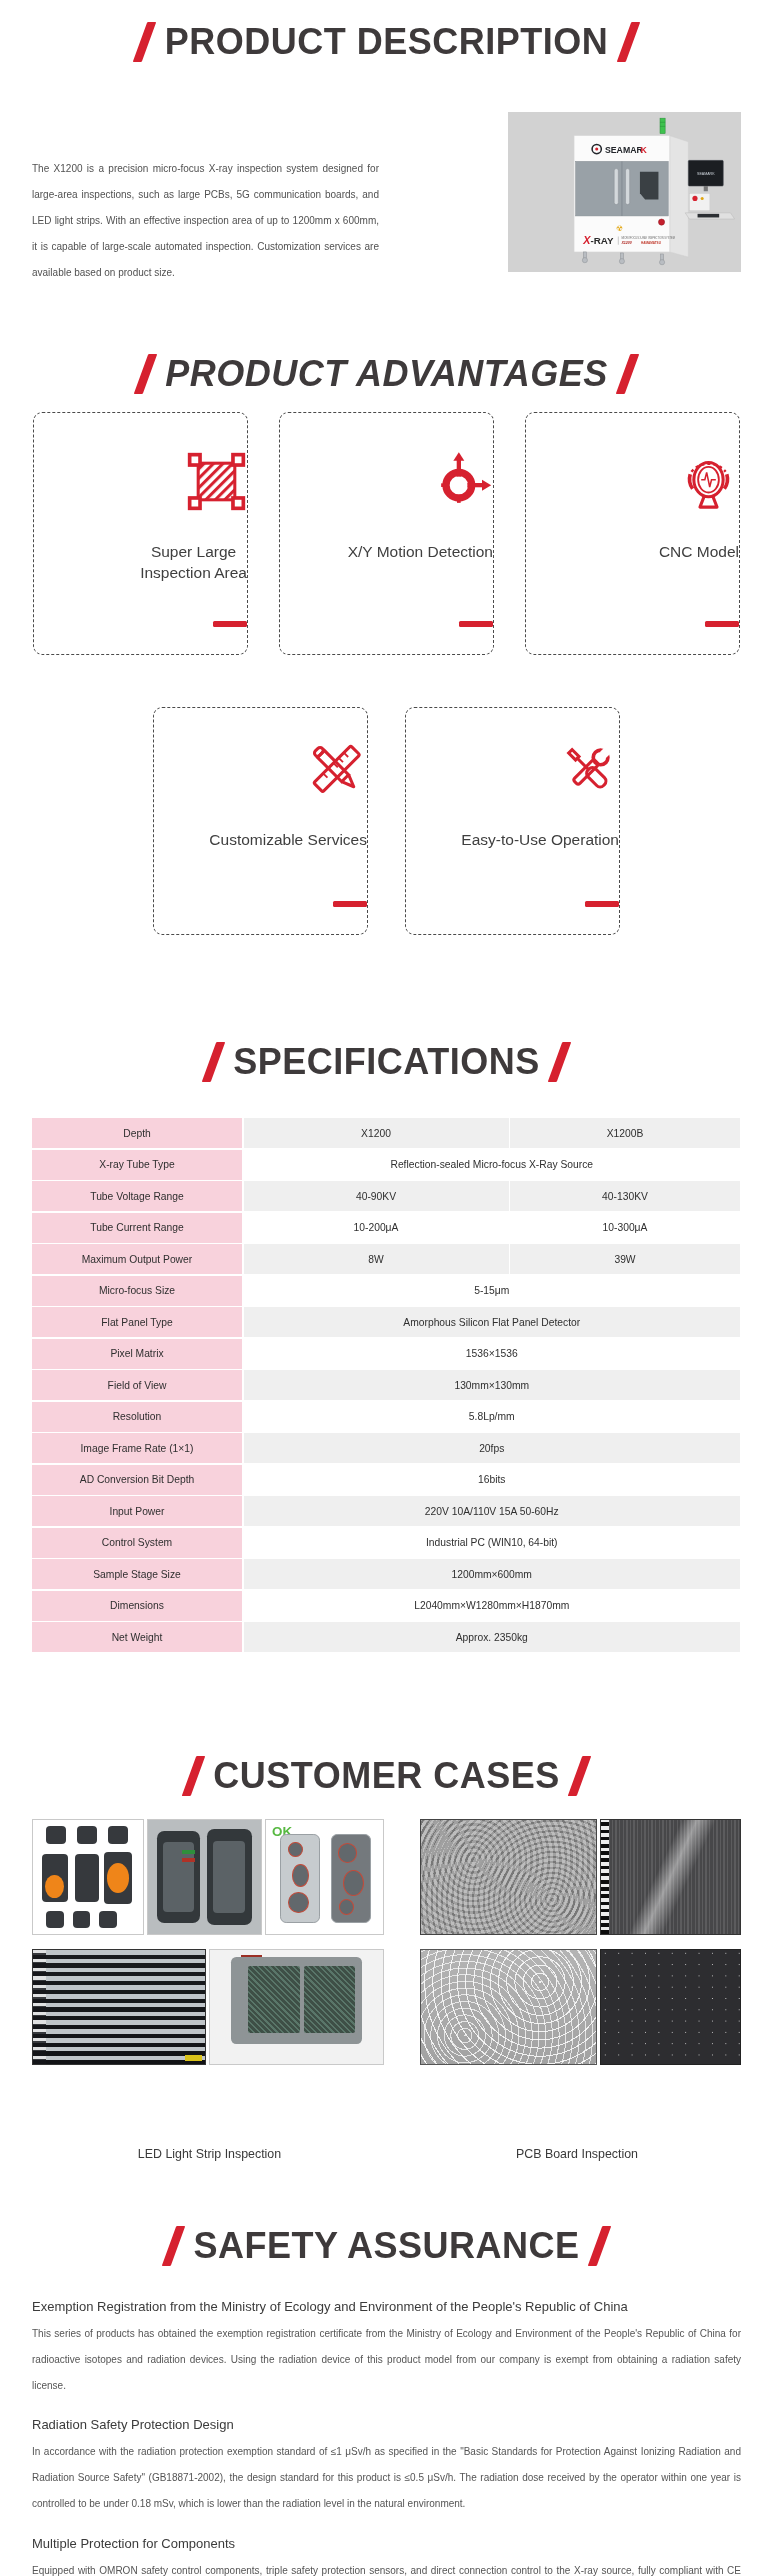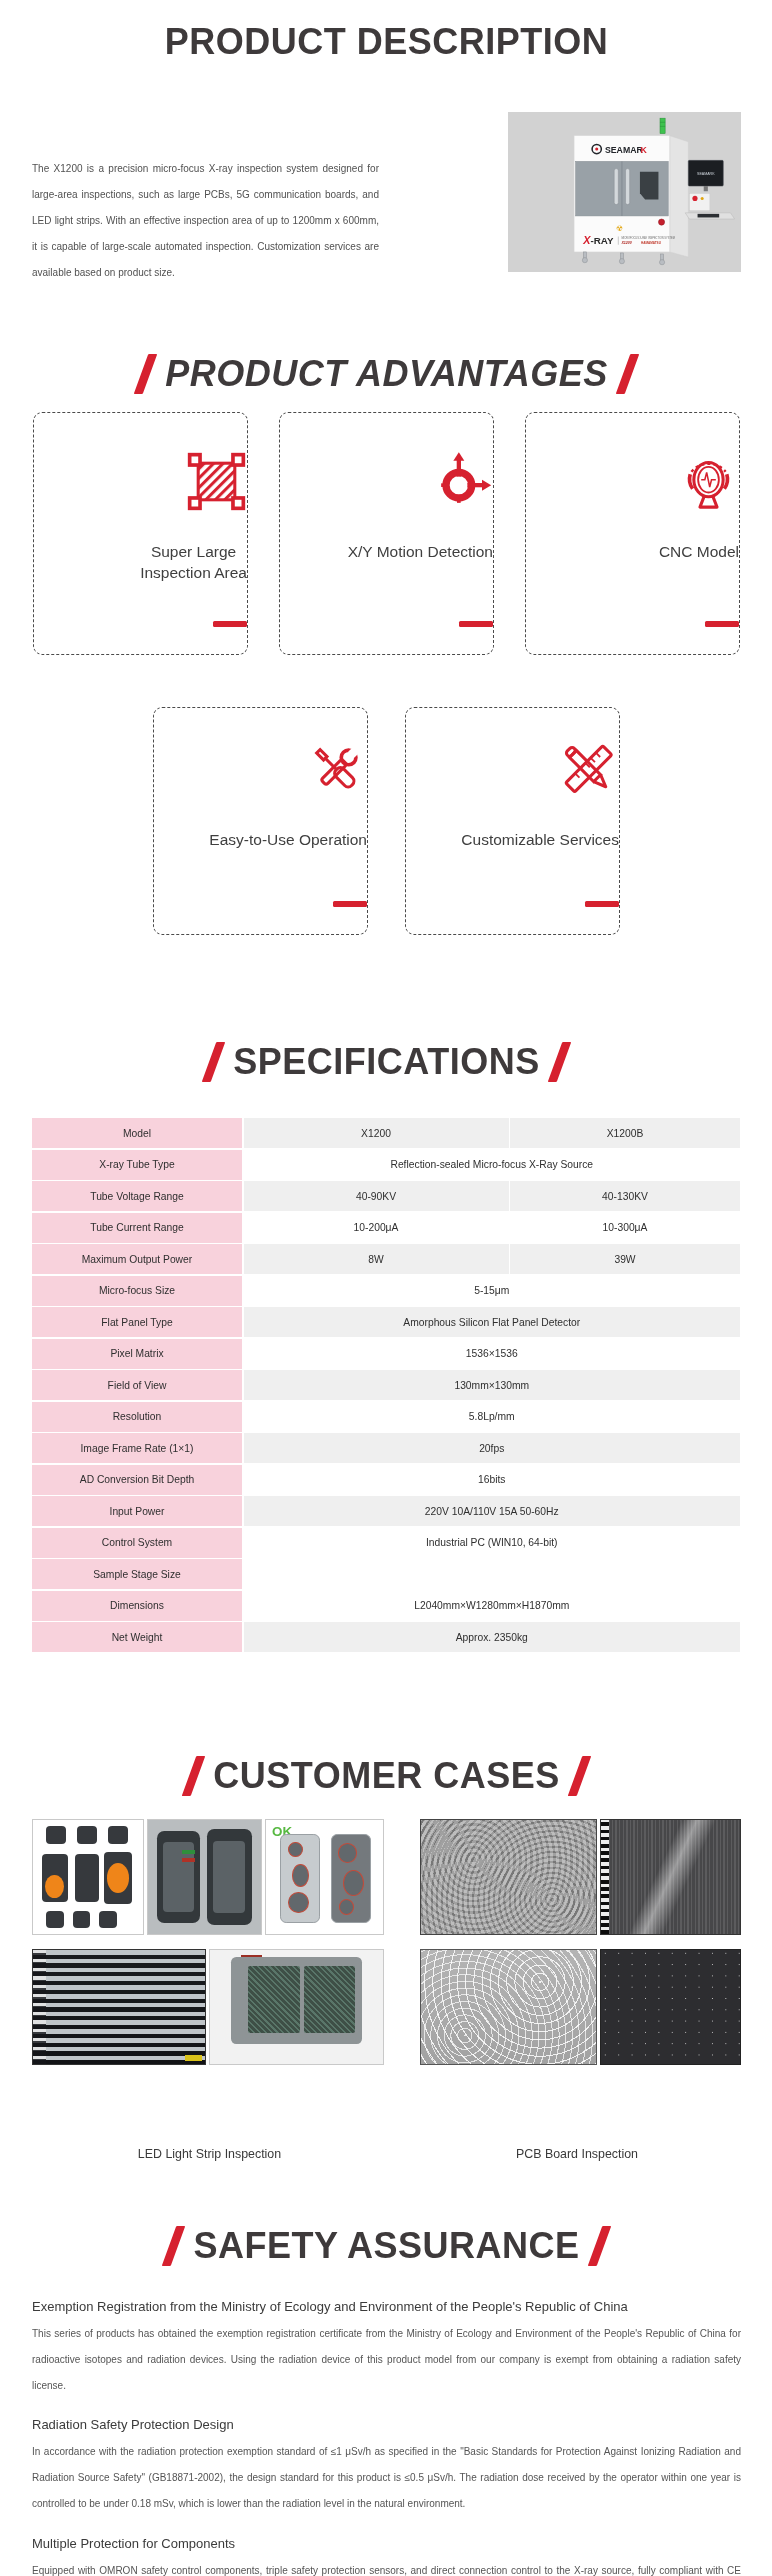--- a/index.html
+++ b/index.html
@@ -7,21 +7,21 @@
   body {
     width:773px; height:3026px; overflow:hidden; margin:0 auto;
     font-family:"Liberation Sans", sans-serif; color:#515151;
   }
   .page { padding:0 32px; }
 
   
   .sec-title { display:flex; align-items:center; justify-content:center; gap:15.5px; height:41px; }
   .sec-title .txt { font-size:36px; font-weight:700; color:var(--title,#3e3a3b); letter-spacing:0.5px; white-space:nowrap; }
   .slash { width:8.8px; height:40px; background:var(--accent,#d6212f); transform:skewX(-20deg); border-radius:1px; }
-  .t1 { margin-top:21.6px;flex-direction:column; }
+  .t1 { margin-top:21.6px; }
   .t2 { margin-top:61px;font-style:italic; }
   .t3 { margin-top:106px; }
   .t4 { margin-top:103px; }
   .t5 { margin-top:65px; }
 
   
   .desc { margin-top:49px; height:181px; display:flex; justify-content:space-between; }
   .desc-text { width:347px; padding-top:44px; font-size:10px; line-height:26px; text-align:justify; color:var(--body,#515151); }
   .product-img { width:233px; height:160px; background:var(--imgbg,#d2d2d2); flex:0 0 auto; }
 
@@ -239,71 +239,71 @@
         <div>CNC Model</div>
         <div></div>
       </div>
       <div class="adv-bar"></div>
     </div>
   </div>
 
   <div class="adv-row adv2">
     <div class="adv-card">
       <svg class="adv-icon" viewBox="0 0 100 100">
-        <g transform="rotate(45 50 50)">
-          <circle cx="50" cy="22" r="12" fill="none" stroke="currentColor" stroke-width="6"></circle>
-          <rect x="43" y="4" width="14" height="12" fill="#ffffff"></rect>
-          <rect x="44" y="32" width="12" height="48" rx="4" fill="none" stroke="currentColor" stroke-width="5"></rect>
-        </g>
-        <g transform="rotate(-45 50 50)" stroke="currentColor" fill="none" stroke-width="5">
-          <path d="M 46 8 L 54 8 L 54 24 L 46 24 Z"></path>
-          <line x1="50" y1="24" x2="50" y2="50"></line>
-          <rect x="41" y="50" width="18" height="36" rx="8"></rect>
-        </g>
-      </svg>
-      <div class="adv-label">
-        <div>Easy-to-Use Operation</div>
-        <div></div>
-      </div>
-      <div class="adv-bar"></div>
-    </div>
-
-    <div class="adv-card">
-      <svg class="adv-icon" viewBox="0 0 100 100">
         <g transform="rotate(45 50 50)" stroke="currentColor" fill="none" stroke-width="5">
           <rect x="39" y="6" width="21" height="86" rx="3"></rect>
           <line x1="39" y1="22" x2="49" y2="22" stroke-width="3"></line>
           <line x1="39" y1="34" x2="49" y2="34" stroke-width="3"></line>
           <line x1="39" y1="46" x2="49" y2="46" stroke-width="3"></line>
           <line x1="39" y1="58" x2="49" y2="58" stroke-width="3"></line>
           <line x1="39" y1="70" x2="49" y2="70" stroke-width="3"></line>
         </g>
         <g transform="rotate(-45 50 50)" stroke="currentColor" fill="none" stroke-width="5">
           <rect x="42" y="4" width="16" height="10" rx="5"></rect>
           <rect x="42" y="14" width="16" height="56"></rect>
           <path d="M 42 70 L 50 90 L 58 70" stroke-linejoin="round"></path>
         </g>
       </svg>
       <div class="adv-label">
         <div>Customizable Services</div>
         <div></div>
       </div>
       <div class="adv-bar"></div>
     </div>
+
+    <div class="adv-card">
+      <svg class="adv-icon" viewBox="0 0 100 100">
+        <g transform="rotate(45 50 50)">
+          <circle cx="50" cy="22" r="12" fill="none" stroke="currentColor" stroke-width="6"></circle>
+          <rect x="43" y="4" width="14" height="12" fill="#ffffff"></rect>
+          <rect x="44" y="32" width="12" height="48" rx="4" fill="none" stroke="currentColor" stroke-width="5"></rect>
+        </g>
+        <g transform="rotate(-45 50 50)" stroke="currentColor" fill="none" stroke-width="5">
+          <path d="M 46 8 L 54 8 L 54 24 L 46 24 Z"></path>
+          <line x1="50" y1="24" x2="50" y2="50"></line>
+          <rect x="41" y="50" width="18" height="36" rx="8"></rect>
+        </g>
+      </svg>
+      <div class="adv-label">
+        <div>Easy-to-Use Operation</div>
+        <div></div>
+      </div>
+      <div class="adv-bar"></div>
+    </div>
   </div>
 
   <div class="sec-title t3">
     <span class="slash"></span>
     <span class="txt">SPECIFICATIONS</span>
     <span class="slash"></span>
   </div>
 
   <div class="spec">
       <div class="spec-row even">
-        <div class="spec-label">Model</div>
+        <div class="spec-label">Depth</div>
         <div class="spec-cell">X1200</div>
         <div class="spec-cell">X1200B</div>
       </div>
       <div class="spec-row odd">
         <div class="spec-label">X-ray Tube Type</div>
         <div class="spec-span">Reflection-sealed Micro-focus X-Ray Source</div>
       </div>
       <div class="spec-row even">
         <div class="spec-label">Tube Voltage Range</div>
         <div class="spec-cell">40-90KV</div>
@@ -350,20 +350,21 @@
       <div class="spec-row even">
         <div class="spec-label">Input Power</div>
         <div class="spec-span">220V 10A/110V 15A 50-60Hz</div>
       </div>
       <div class="spec-row odd">
         <div class="spec-label">Control System</div>
         <div class="spec-span">Industrial PC (WIN10, 64-bit)</div>
       </div>
       <div class="spec-row even">
         <div class="spec-label">Sample Stage Size</div>
+        <div class="spec-span">1200mm×600mm</div>
       </div>
       <div class="spec-row odd">
         <div class="spec-label">Dimensions</div>
         <div class="spec-span">L2040mm×W1280mm×H1870mm</div>
       </div>
       <div class="spec-row even">
         <div class="spec-label">Net Weight</div>
         <div class="spec-span">Approx. 2350kg</div>
       </div>
     </div>

